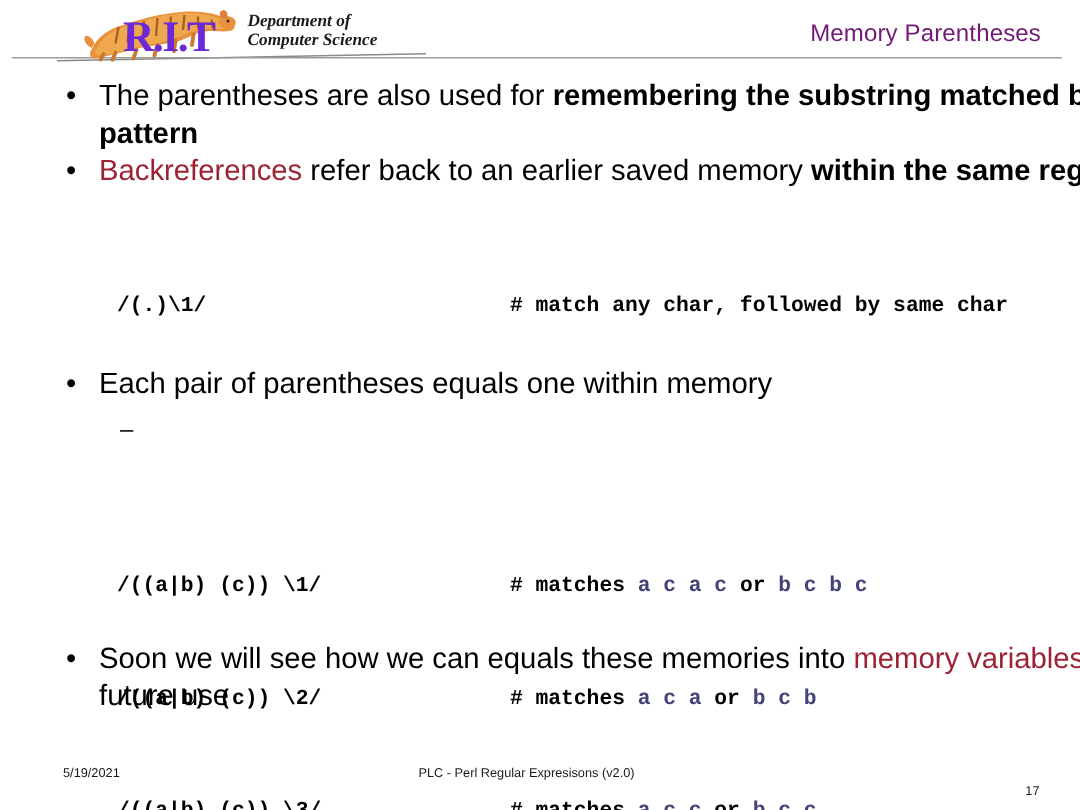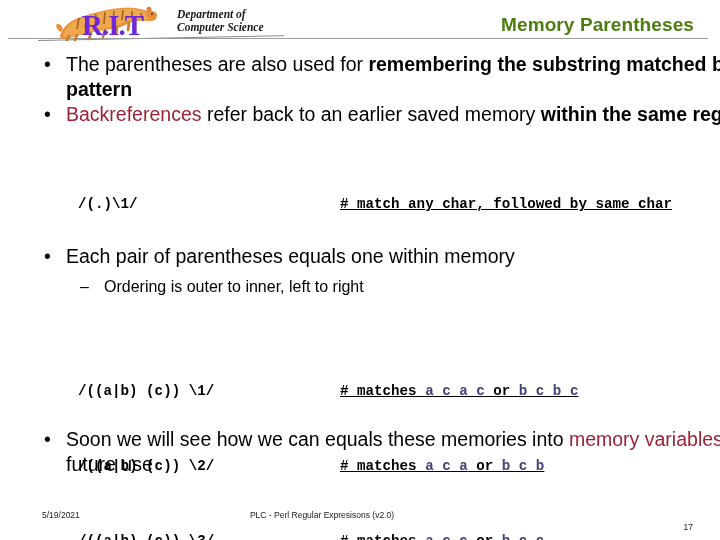--- a/index.html
+++ b/index.html
@@ -57,39 +57,38 @@
     left: 131px;
     top: 5px;
     font-family: "Liberation Serif", serif;
     font-style: italic;
     font-weight: bold;
     font-size: 11.5px;
     line-height: 12.5px;
     color: #1a1a1a;
     white-space: nowrap;
     z-index: 3;
-    margin-left: 12px;
   }
   .logo-rule {
     position: absolute;
     left: 4px;
     top: 37px;
     width: 246px;
     height: 1px;
     background: #8a8a8a;
     transform: rotate(-1.1deg);
     transform-origin: left center;
   }
   .slide-title {
     position: absolute;
     right: 26px;
     top: 14px;
-    font-size: 19px;
-    font-weight: bold;
-    color: #4d7c0f;
+    font-size: 16px;
+    font-weight: normal;
+    color: #701a75;
     letter-spacing: 0.1px;
     white-space: nowrap;
   }
   .title-rule {
     position: absolute;
     left: 8px;
     top: 38px;
     width: 700px;
     height: 1px;
     background: #9b9b9b;
@@ -152,21 +151,20 @@
   .code-row {
     display: flex;
     margin: 0;
   }
   .code-pat {
     width: 262px;
     flex: none;
   }
   .code-cmt {
     flex: none;
-    text-decoration: underline;
   }
 
   
   #bullet1   { position: absolute; left: 0; top: 8px;   width: 720px; }
   #bullet2   { position: absolute; left: 0; top: 58px;  width: 720px; }
   #code1     { position: absolute; left: 78px; top: 148px; }
   #bullet3   { position: absolute; left: 0; top: 200px; width: 720px; }
   #sub1      { position: absolute; left: 0; top: 232px; width: 720px; }
   #code2     { position: absolute; left: 78px; top: 285px; }
   #bullet4   { position: absolute; left: 0; top: 383px; width: 720px; }
@@ -175,21 +173,21 @@
   .footer {
     position: absolute;
     left: 0;
     top: 510px;
     width: 720px;
     height: 20px;
     font-size: 8.5px;
     color: #1a1a1a;
   }
   .footer-date   { position: absolute; left: 42px;  top: 0; }
-  .footer-center { position: absolute; left: 0; top: 0; width: 644px; text-align: center; }
+  .footer-center { position: absolute; left: 0; top: 0; width: 644px; text-align: center; padding-left: 29px; }
   .footer-page   { position: absolute; right: 27px; top: 12px; }
 </style>
 </head>
 <body>
 
 <div class="header">
 
   <div class="logo">
     <svg class="logo-tiger" viewBox="0 0 106 38">
       <g>
@@ -227,21 +225,21 @@
 
   <div class="code code-row" id="code1">
     <span class="code-pat">/(.)\1/</span><span class="code-cmt"># match any char, followed by same char</span>
   </div>
 
   <p class="bullet" id="bullet3">
     <span class="dot">•</span><span>Each pair of parentheses equals one within memory</span>
   </p>
 
   <p class="subbullet" id="sub1">
-    <span class="dash">–</span><span>Ordering is outer to inner, left to right</span>
+    <span class="dash">–</span>
   </p>
 
   <div class="code" id="code2">
     <div class="code-row">
       <span class="code-pat">/((a|b) (c)) \1/</span><span class="code-cmt"><span># matches </span><span class="mem">a c a c</span><span> or </span><span class="mem">b c b c</span></span>
     </div>
     <div class="code-row">
       <span class="code-pat">/((a|b) (c)) \2/</span><span class="code-cmt"><span># matches </span><span class="mem">a c a</span><span> or </span><span class="mem">b c b</span></span>
     </div>
     <div class="code-row">

